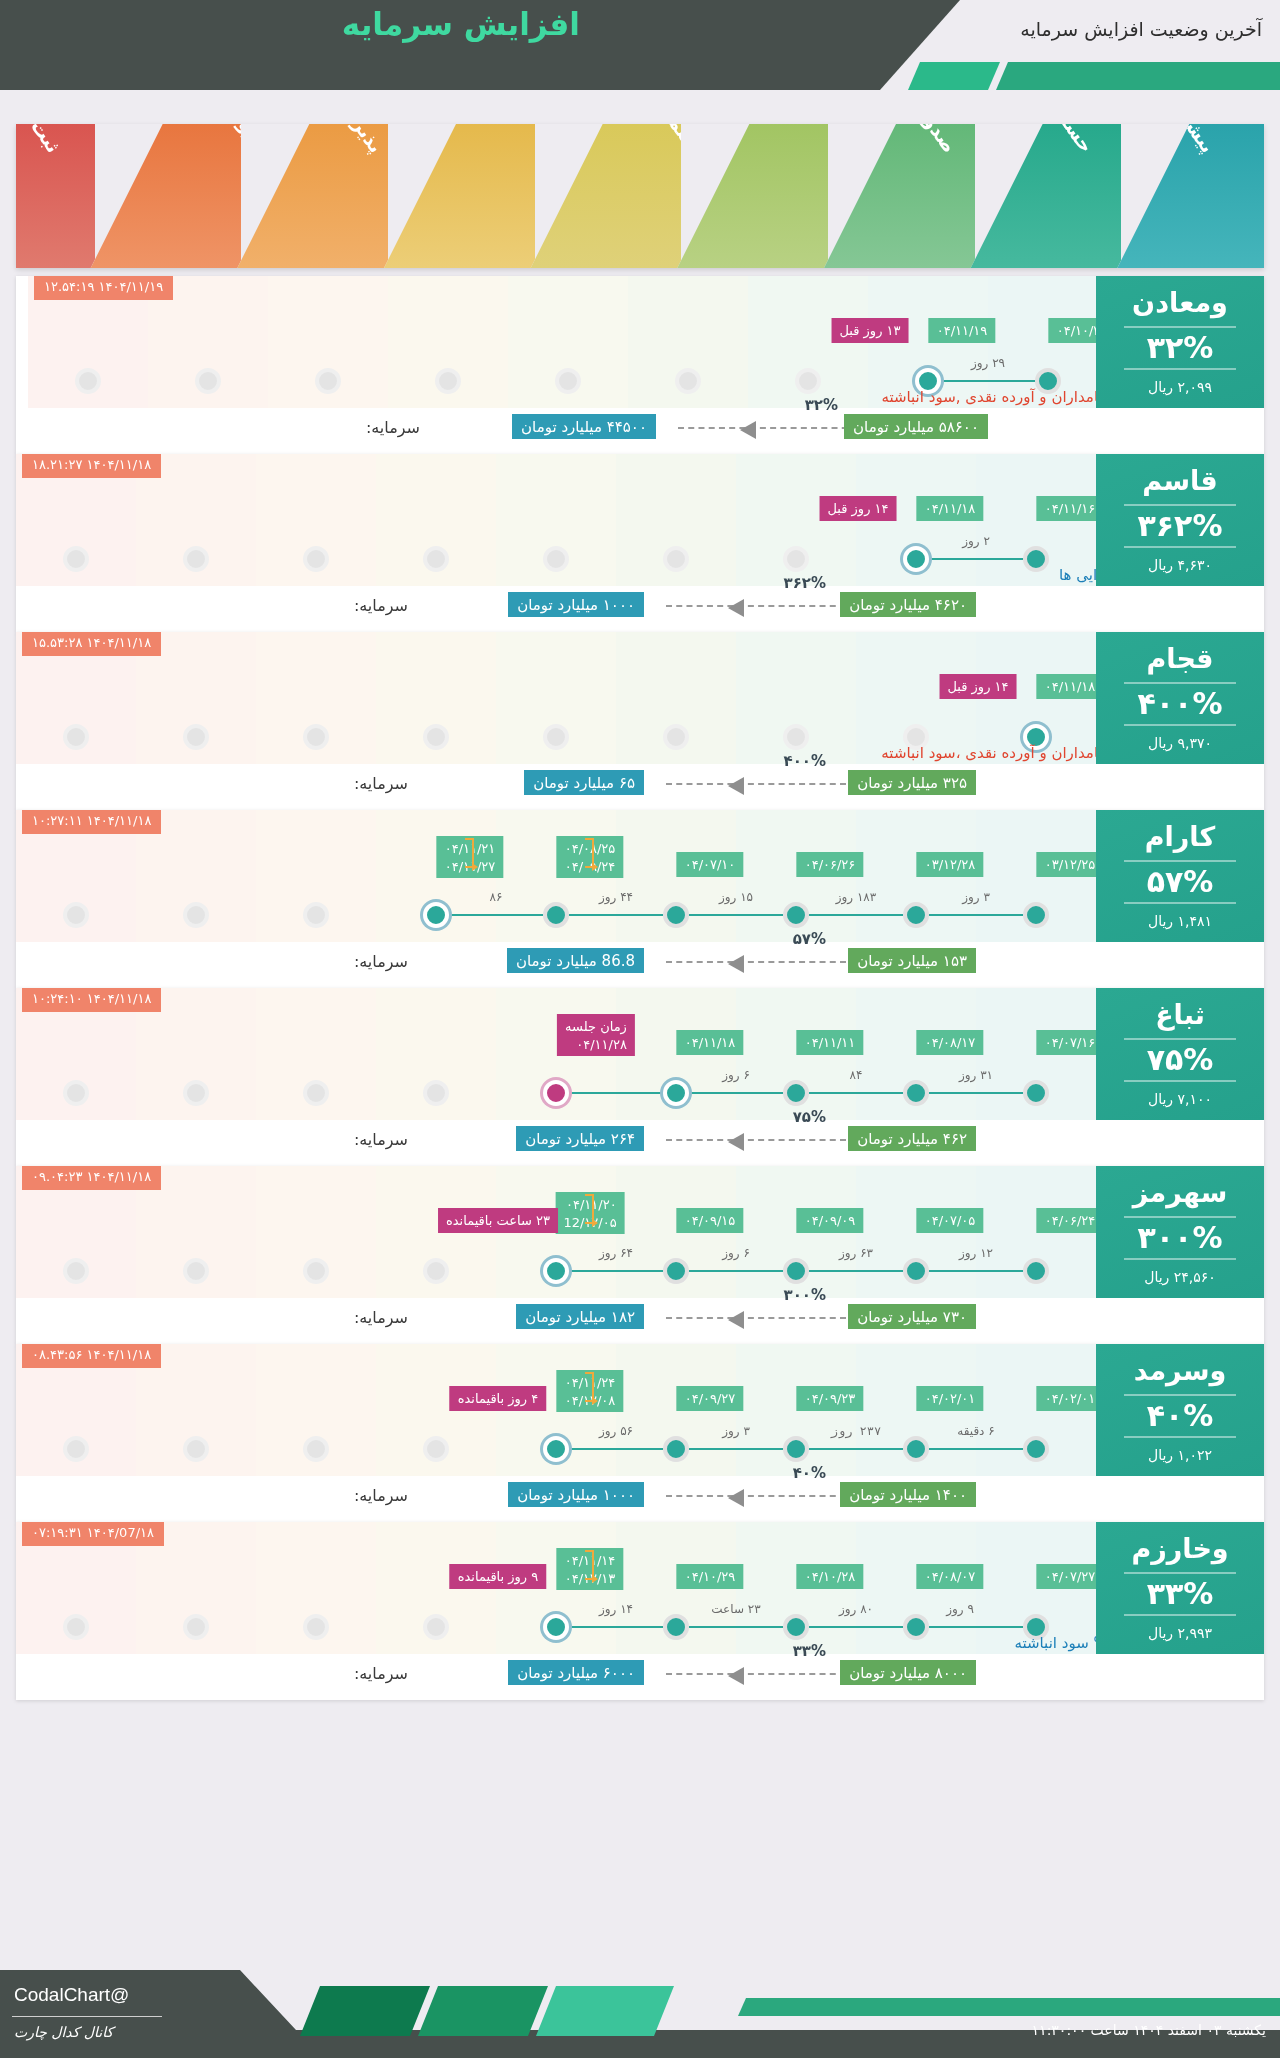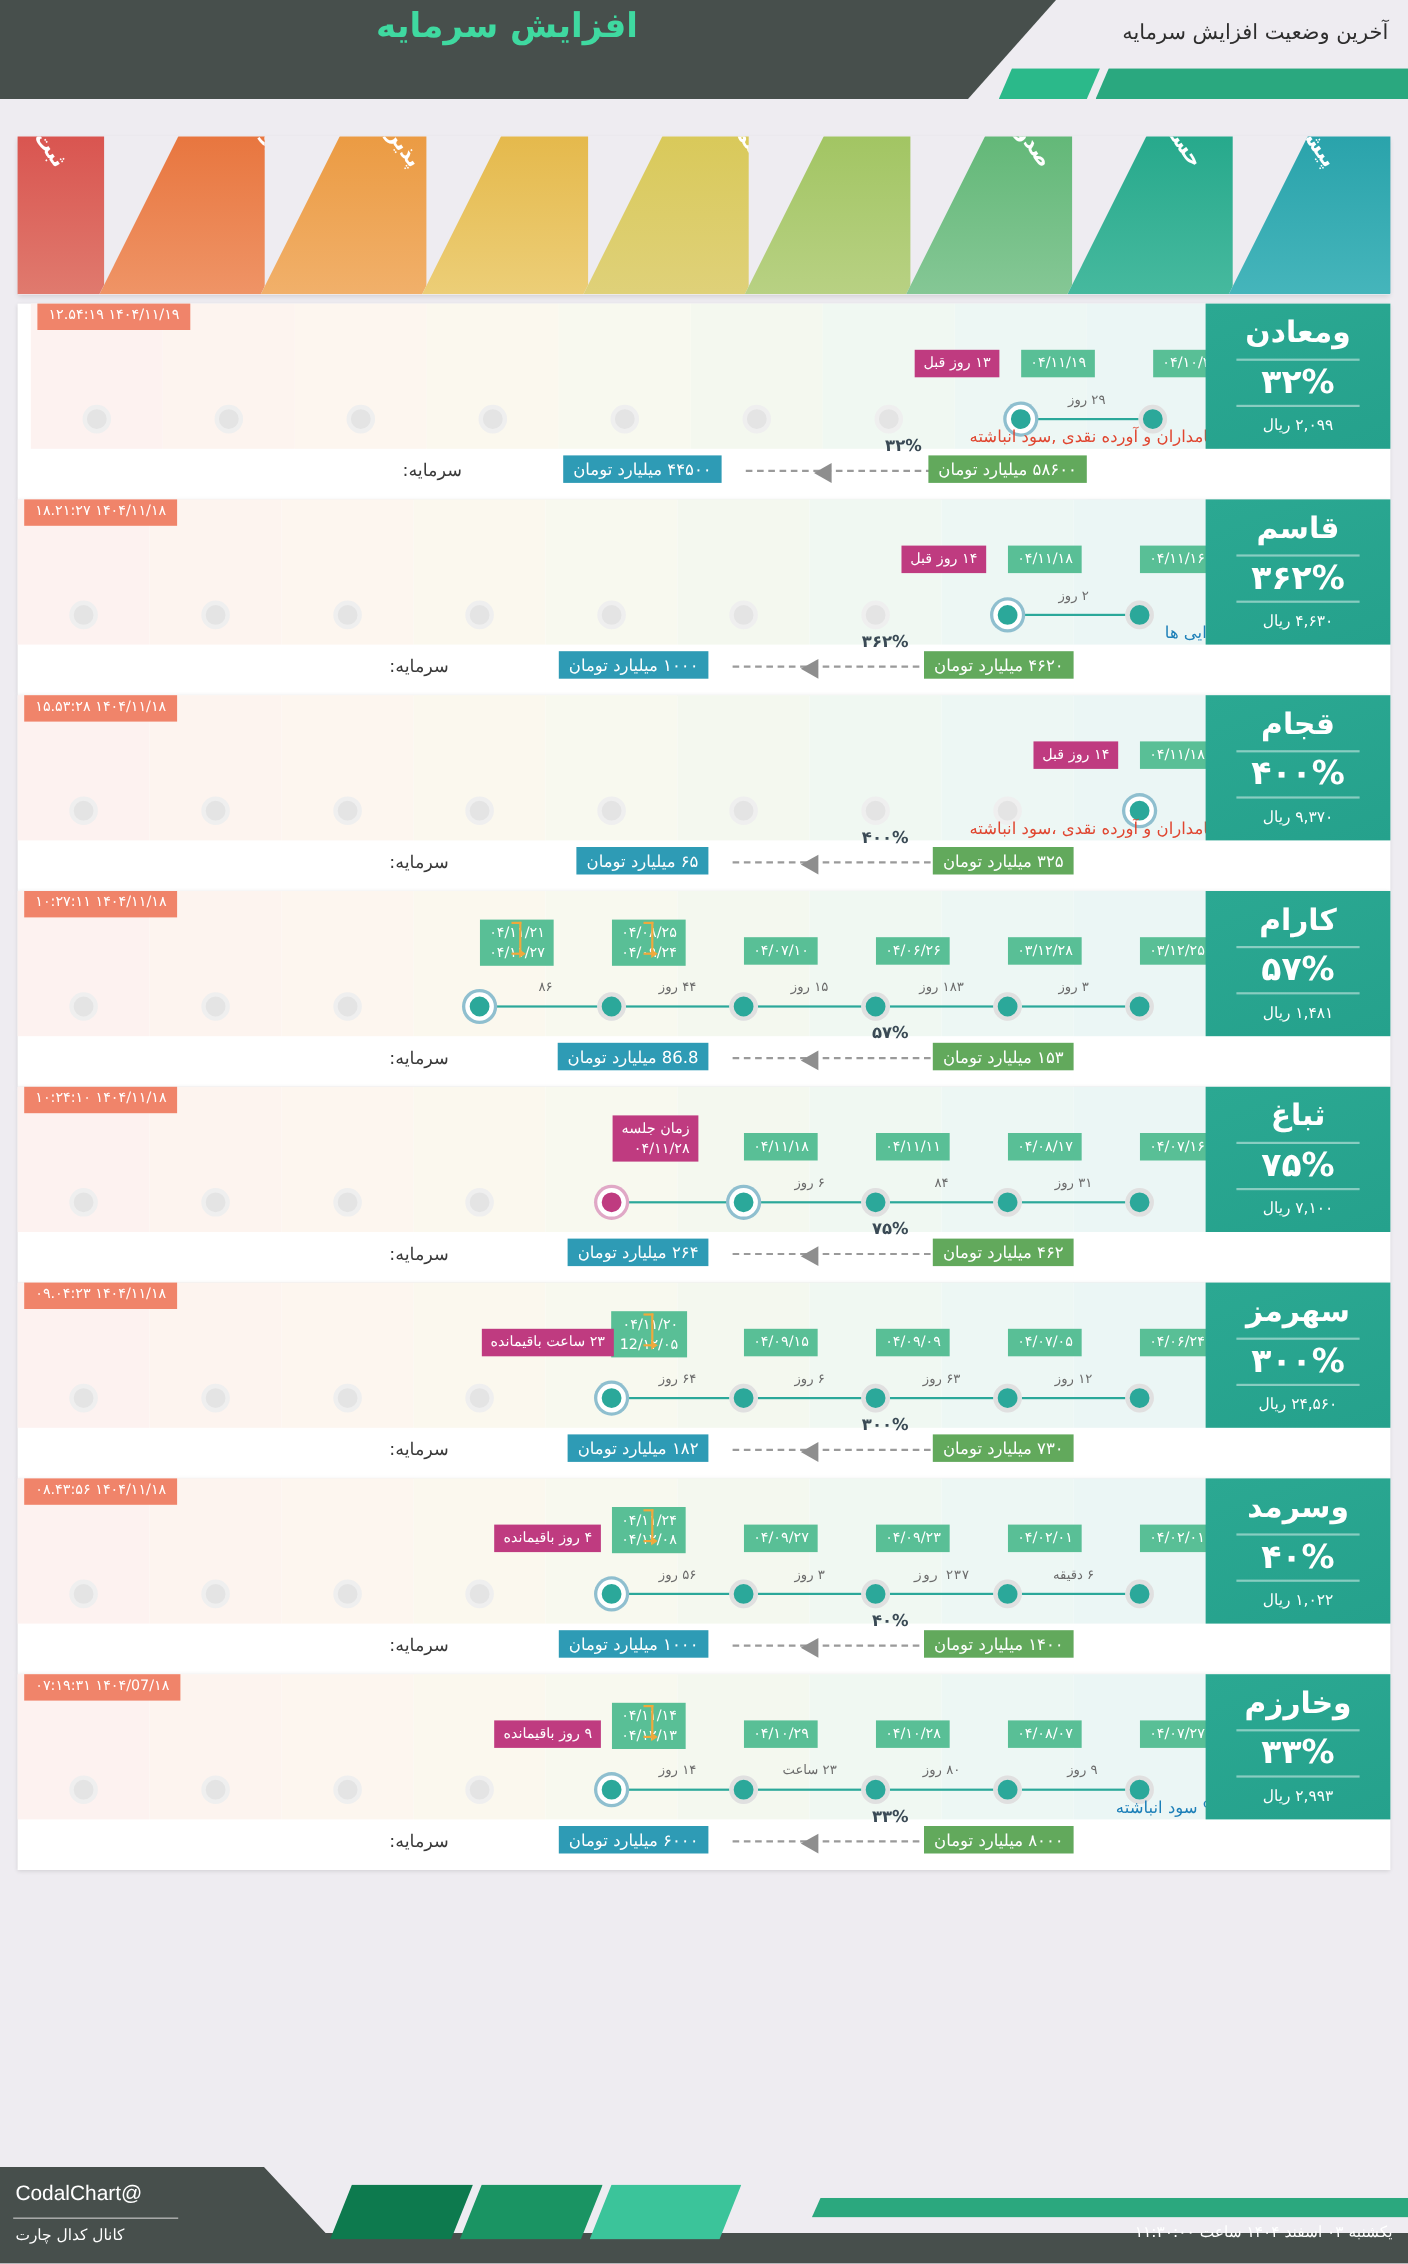--- a/index.html
+++ b/index.html
@@ -151,21 +151,21 @@
   }
 
   
   .footer { position:absolute; left:0; bottom:0; width:1280px; height:108px; background:#eeecf1; overflow:hidden;}
   .footer-dark {
     position:absolute; left:0; top:20px; width:1280px; height:88px; background:#474f4c;
     clip-path: polygon(0 0, 240px 0, 296px 60px, 1280px 60px, 1280px 88px, 0 88px);
   }
   .f-brand { position:absolute; left:14px; top:34px; color:#fff; font-size:19px; font-family:"Liberation Sans",sans-serif;}
   .f-hr { position:absolute; left:12px; top:66px; width:150px; height:1px; background:#cfcfcf; }
-  .f-sub { position:absolute; left:14px; top:74px; color:#fff; font-size:14px; }
+  .f-sub { position:absolute; left:14px; top:74px; color:#fff; font-size:14px;font-style:italic; }
   .f-dt { position:absolute; right:14px; top:72px; color:#fff; font-size:14px; }
   .fb1 { position:absolute; left:300px; top:36px; width:130px; height:50px; background:#0d7a4e;
          clip-path:polygon(20px 0,130px 0,110px 50px,0 50px); }
   .fb2 { position:absolute; left:418px; top:36px; width:130px; height:50px; background:#1a9463;
          clip-path:polygon(20px 0,130px 0,110px 50px,0 50px); }
   .fb3 { position:absolute; left:536px; top:36px; width:138px; height:50px; background:#3bc49a;
          clip-path:polygon(20px 0,138px 0,118px 50px,0 50px); }
   .fb4 { position:absolute; left:738px; top:48px; width:542px; height:18px; background:#2ba87e;
          clip-path:polygon(8px 0,542px 0,542px 18px,0 18px); }
 </style>
@@ -679,21 +679,21 @@
           <div class="node" style="left: 60px;"></div>
           <div class="node filled" style="left: 1020px;"></div>
           <div class="datebox" style="right: 26px;">
             <div>۰۴/۰۷/۲۷</div>
           </div>
           <div class="node filled" style="left: 900px;"></div>
           <div class="datebox" style="right: 146px;">
             <div>۰۴/۰۸/۰۷</div>
           </div>
           <div class="seg" style="left: 900px; width: 120px;"></div>
-          <div class="seglabel" style="left: 908px; width: 120px;">۹ روز</div>
+          <div class="seglabel" style="left: 884px; width: 120px;">۹ روز</div>
           <div class="node filled" style="left: 780px;"></div>
           <div class="datebox" style="right: 266px;">
             <div>۰۴/۱۰/۲۸</div>
           </div>
           <div class="seg" style="left: 780px; width: 120px;"></div>
           <div class="seglabel" style="left: 780px; width: 120px;">۸۰ روز</div>
           <div class="node filled" style="left: 660px;"></div>
           <div class="datebox" style="right: 386px;">
             <div>۰۴/۱۰/۲۹</div>
           </div>

